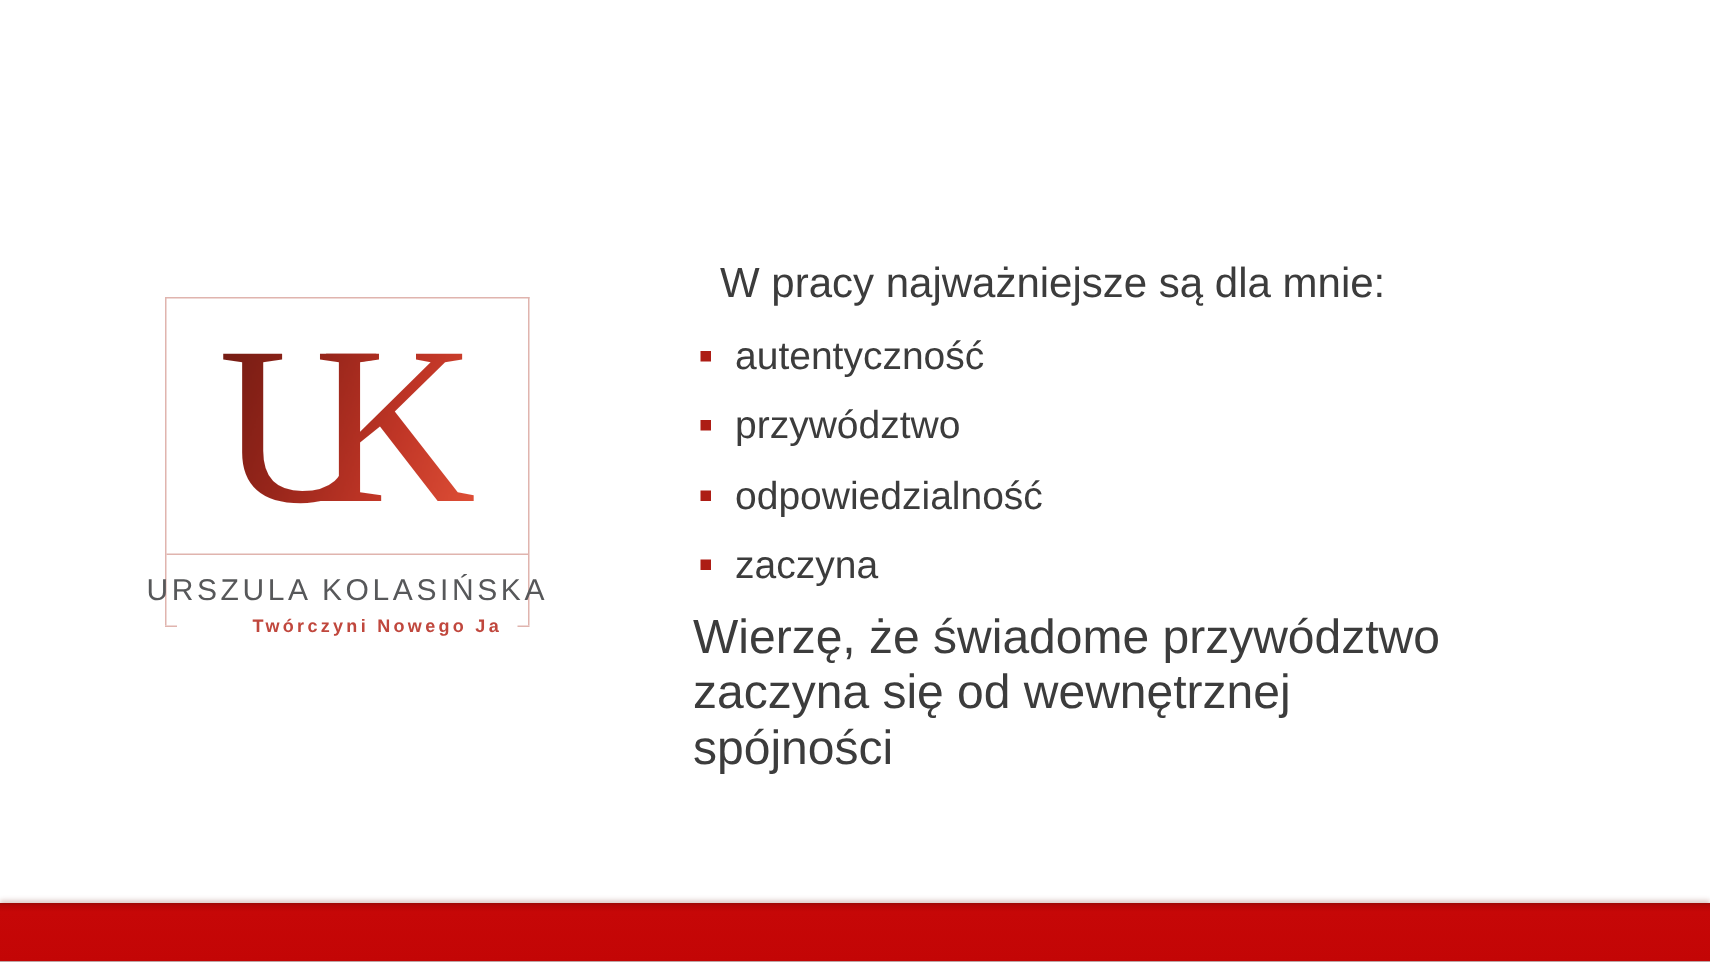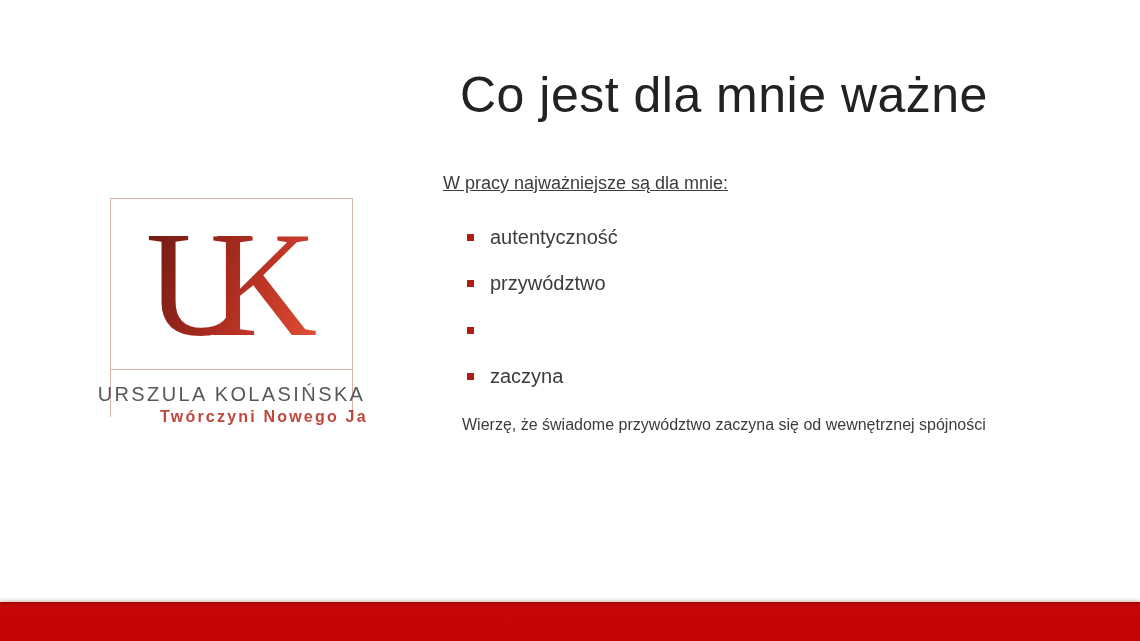--- a/index.html
+++ b/index.html
@@ -51,50 +51,50 @@
     color:var(--name-gray);
     font-size:20px;letter-spacing:2.4px;white-space:nowrap;
   }
   .tagline-row{
     position:absolute;left:-1px;right:-1px;bottom:-8px;height:16px;
     display:flex;align-items:center;gap:10px;
   }
   .tagline-rule{flex:1;height:1px;background:var(--rose);}
   .brand-tagline{
     color:var(--tagline-red);
-    font-size:16px;font-weight:600;letter-spacing:2.2px;white-space:nowrap;margin-left:40px;
+    font-size:12px;font-weight:600;letter-spacing:2.2px;white-space:nowrap;margin-left:40px;
   }
 
   
   .title{
     position:absolute;left:460px;top:64px;
     font-size:50px;font-weight:300;line-height:1.25;
     color:var(--title-ink);letter-spacing:0.5px;
   }
   .intro{
-    position:absolute;left:443px;top:173px;
-    font-size:18px;color:var(--body-ink);text-decoration:underline;
+    position:absolute;left:480px;top:173px;
+    font-size:28px;color:var(--body-ink);
   }
   .bullets{
     position:absolute;left:462px;top:214px;
     list-style:none;
   }
   .bullet{
     height:46.5px;display:flex;align-items:center;
   }
   .marker{
     width:7px;height:7px;background:var(--bullet-red);
     margin-left:5px;margin-right:16px;flex:0 0 auto;
   }
   .bullet-text{
-    font-size:20px;color:var(--body-ink);
+    font-size:26px;color:var(--body-ink);
   }
   .closing{
     position:absolute;left:462px;top:406px;width:540px;
-    font-size:16px;line-height:37px;color:var(--body-ink);
+    font-size:32px;line-height:37px;color:var(--body-ink);
   }
 
   
   .bottom-bar{
     position:absolute;left:0;right:0;top:602px;height:39px;
     background:linear-gradient(180deg,#9c0a06 0px,#b70606 2px,#c60707 6px,#c30505 100%);
     box-shadow:0 -2px 3px rgba(150,90,80,0.30);
   }
 </style>
 </head>
@@ -107,38 +107,38 @@
       <span class="monogram">UK</span>
     </div>
     <div class="brand-name">URSZULA KOLASIŃSKA</div>
     <div class="tagline-row">
       <span class="tagline-rule"></span>
       <span class="brand-tagline">Twórczyni Nowego Ja</span>
       <span class="tagline-rule"></span>
     </div>
   </div>
 
-  <h1 class="title">Co jest dla mnie ważne</h1>
 
   <p class="intro">W pracy najważniejsze są dla mnie:</p>
 
   <ul class="bullets">
 
       <li class="bullet">
         <span class="marker"></span>
         <span class="bullet-text">autentyczność</span>
       </li>
 
       <li class="bullet">
         <span class="marker"></span>
         <span class="bullet-text">przywództwo</span>
       </li>
 
       <li class="bullet">
         <span class="marker"></span>
+        <span class="bullet-text">odpowiedzialność</span>
       </li>
 
       <li class="bullet">
         <span class="marker"></span>
         <span class="bullet-text">zaczyna</span>
       </li>
     </ul>
 
   <p class="closing">Wierzę, że świadome przywództwo zaczyna się od wewnętrznej spójności</p>
 

